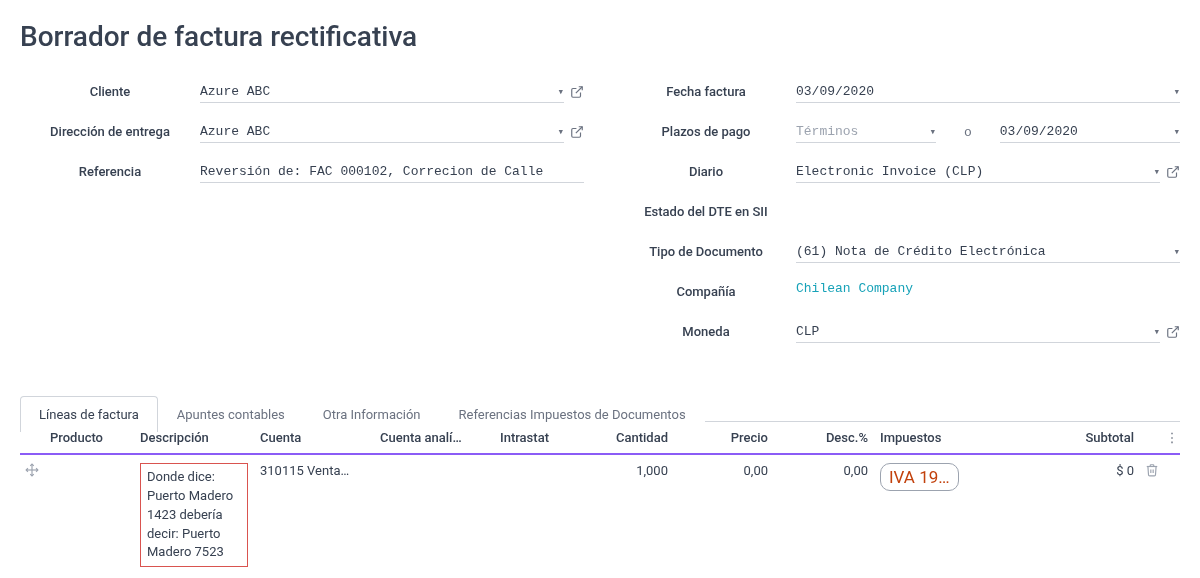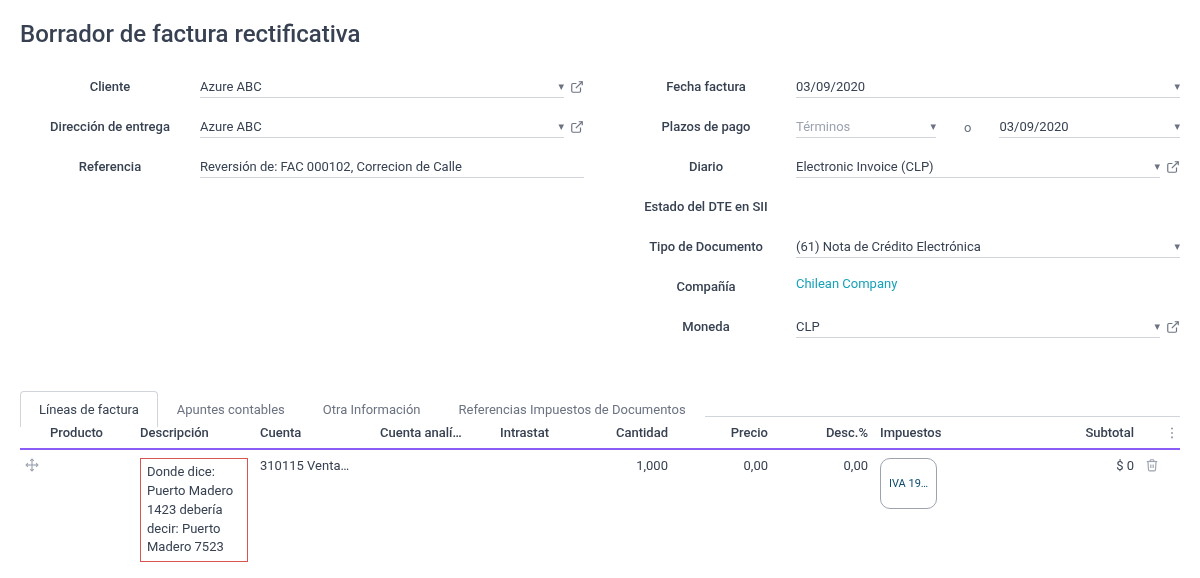--- a/index.html
+++ b/index.html
@@ -5,21 +5,21 @@
   * { box-sizing: border-box; margin: 0; padding: 0; }
   body {
     font-family: -apple-system, BlinkMacSystemFont, "Segoe UI", Roboto, "Helvetica Neue", Arial, sans-serif;
     font-size: 13px;
     color: #374151;
     background: #fff;
     padding: 20px;
     width: 1200px;
   }
   h1 {
-    font-size: 24px;
+    font-size: 28px;
     font-weight: 500;
     color: #374151;
     margin-bottom: 28px;
   }
   .form-columns {
     display: flex;
     gap: 32px;
     margin-bottom: 24px;
   }
   .form-col { flex: 1; }
@@ -35,20 +35,21 @@
     font-weight: 500;
     color: #374151;
     padding-top: 3px;
     text-align: center;
   }
   .form-value {
     flex: 1;
     display: flex;
     align-items: center;
     gap: 6px;
+    font-family: Liberation Mono, monospace;
   }
   .select-input, .text-input {
     flex: 1;
     border: none;
     border-bottom: 1px solid #d1d5db;
     padding: 3px 0;
     font-size: 13px;
     color: #374151;
     background: transparent;
     display: flex;
@@ -122,23 +123,23 @@
   .col-kebab { width: 16px; flex-shrink:0; color:#6b7280; text-align:center; cursor:pointer; }
   .desc-cell {
     border: 1.5px solid #d9534f;
     padding: 4px 6px;
     line-height: 1.45;
   }
   .tax-pill {
     display:inline-block;
     border: 1px solid #9ca3af;
     border-radius: 10px;
-    padding: 18px 8px;
-    font-size: 11px;
-    color: #0c4a6e;
+    padding: 3px 8px;
+    font-size: 17px;
+    color: #c2410c;
     white-space: nowrap;
   }
   .handle-icon svg, .trash-icon svg, .ext-icon svg { display:block; }
   .handle-icon { color:#9ca3af; cursor:grab; }
   .trash-icon { color:#9ca3af; cursor:pointer; }
   .date-dual { display:flex; align-items:center; flex:1;gap:20px; }
   .date-dual .select-input.small { flex: 0 0 140px; }
   .date-dual .select-input.right { flex:1; }
   .truncate { white-space:nowrap; overflow:hidden; text-overflow:ellipsis; }
 </style>

